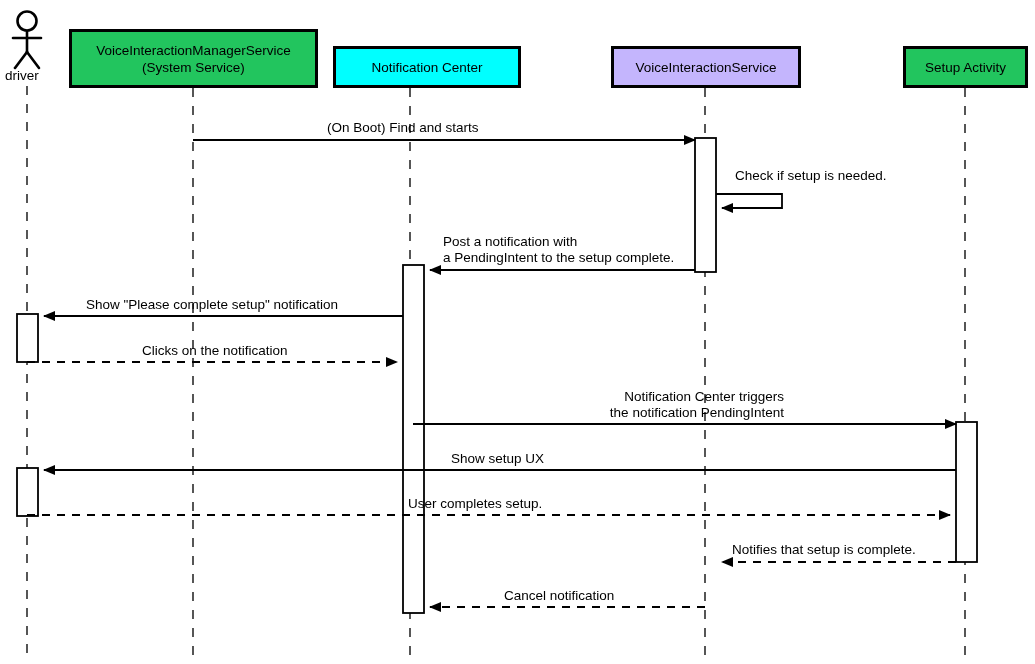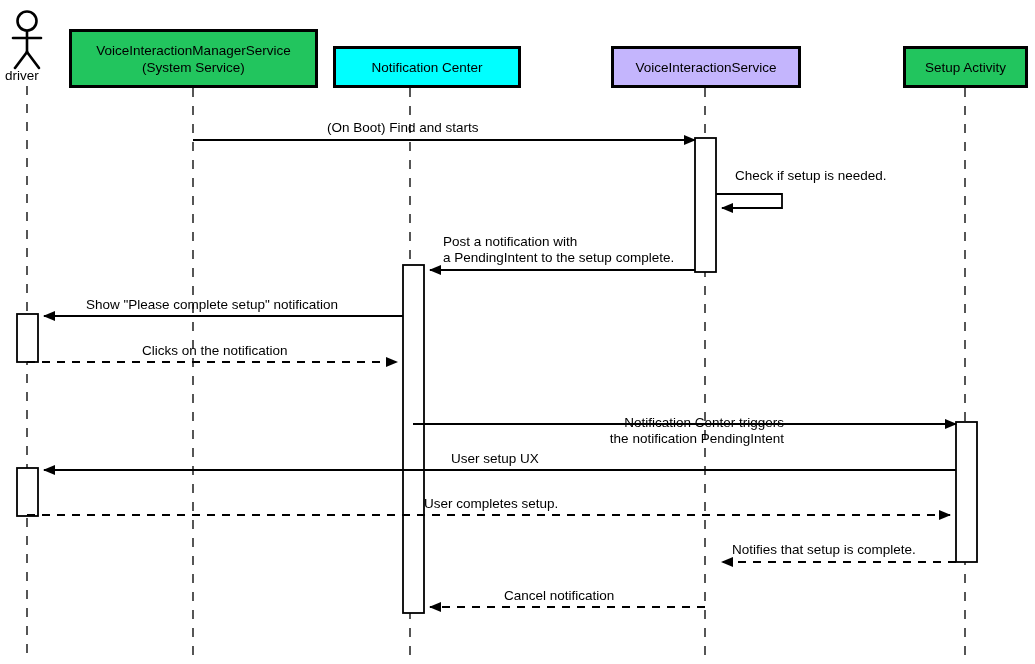--- a/index.html
+++ b/index.html
@@ -133,24 +133,24 @@
 
   <div class="msg-label" style="left:735px; top:168px;">Check if setup is needed.</div>
 
   <div class="msg-label" style="left:443px; top:234px;">Post a notification with
 a PendingIntent to the setup complete.</div>
 
   <div class="msg-label" style="left:86px; top:297px;">Show "Please complete setup" notification</div>
 
   <div class="msg-label" style="left:142px; top:343px;">Clicks on the notification</div>
 
-  <div class="msg-label" style="left:595px; top:389px; text-align:right; width:189px;margin-top:26px;">Notification Center triggers
+  <div class="msg-label" style="left:595px; top:389px; text-align:right; width:189px;">Notification Center triggers
 the notification PendingIntent</div>
 
-  <div class="msg-label" style="left:451px; top:451px;">User setup UX</div>
+  <div class="msg-label" style="left:451px; top:451px;">Show setup UX</div>
 
-  <div class="msg-label" style="left:424px; top:496px;">User completes setup.</div>
+  <div class="msg-label" style="left:408px; top:496px;">User completes setup.</div>
 
   <div class="msg-label" style="left:732px; top:542px;">Notifies that setup is complete.</div>
 
   <div class="msg-label" style="left:504px; top:588px;">Cancel notification</div>
 
 </div>
 
 </body></html>

